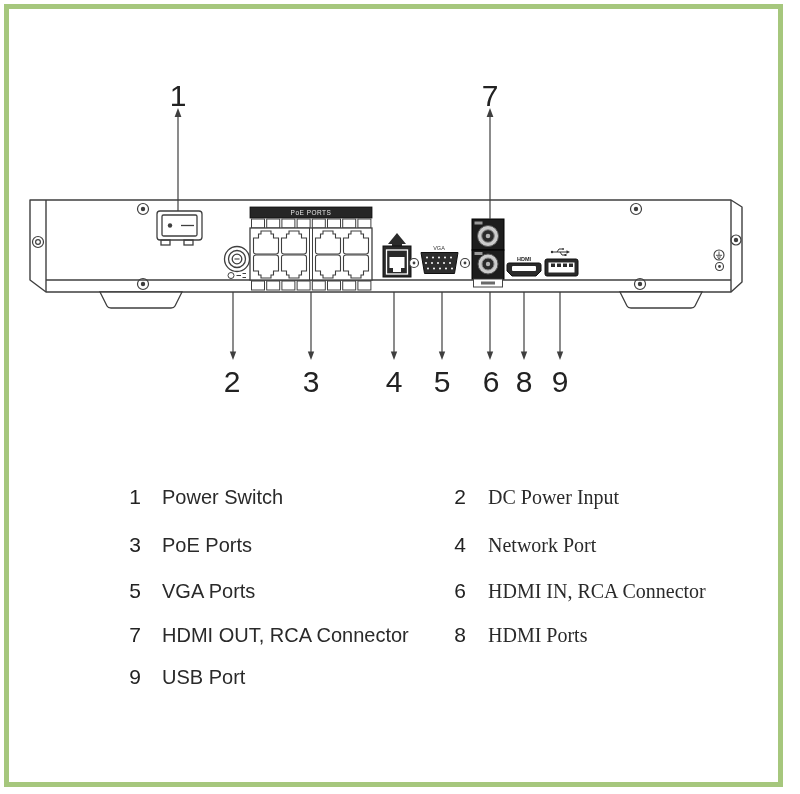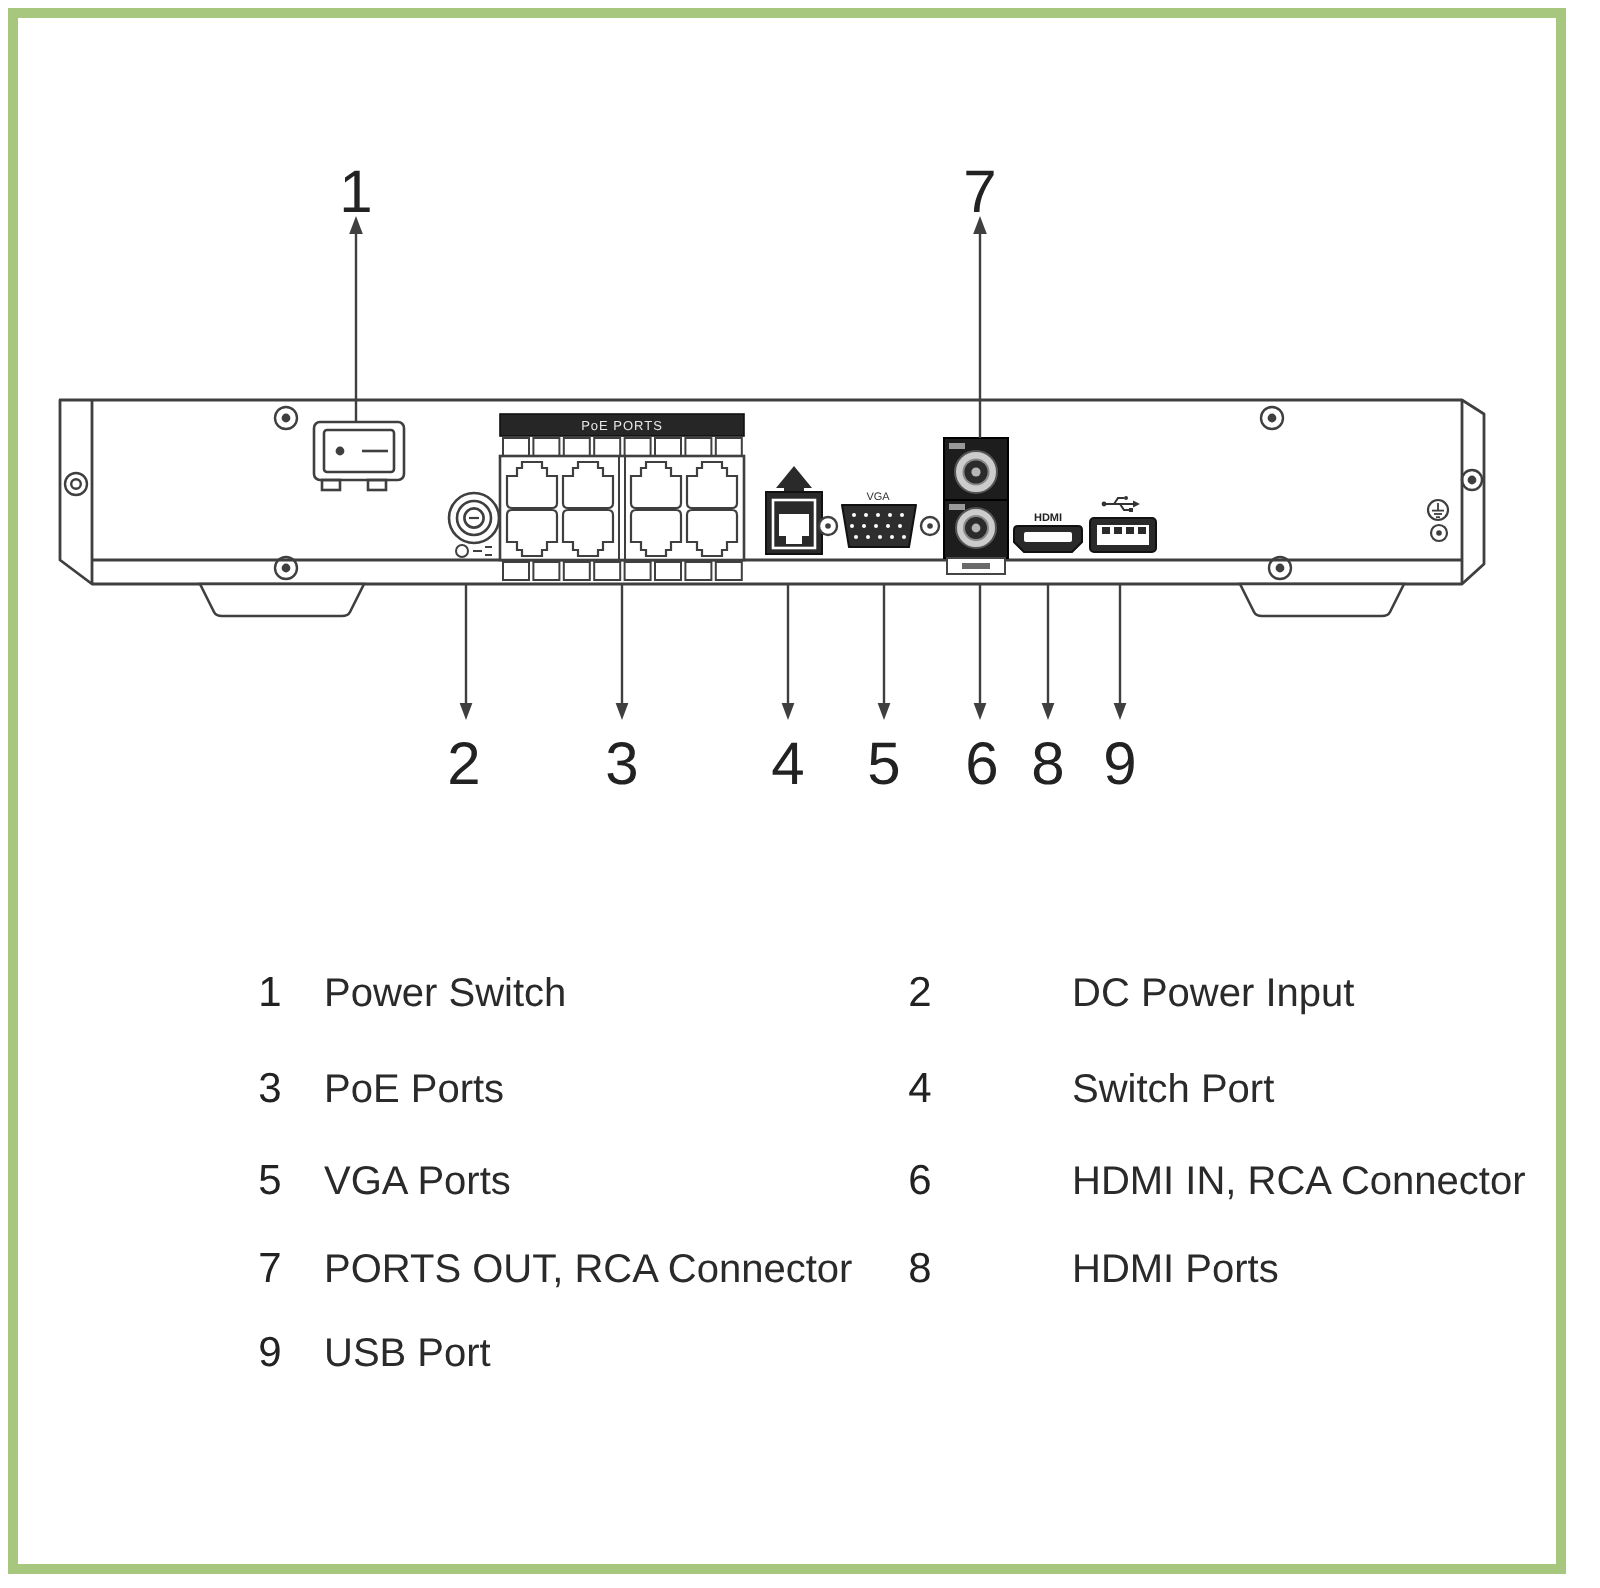--- a/index.html
+++ b/index.html
@@ -9,21 +9,21 @@
          border:5px solid #a6c77d;background:transparent;}
   .diagram-svg{position:absolute;left:0;top:0;}
   .callout-num{font-family:"Liberation Sans",sans-serif;font-size:30px;fill:#222222;}
   .tiny-label{font-family:"Liberation Sans",sans-serif;}
   .legend{position:absolute;left:0;top:0;width:800px;height:794px;
           font-size:20px;color:#2a2a2a;}
   .legend .row{position:absolute;height:26px;line-height:26px;white-space:nowrap;}
   .lnum{position:absolute;width:26px;text-align:center;font-size:21px;color:#222;}
   .llab{position:absolute;}
   .num-l{left:122px;} .lab-l{left:162px;}
-  .num-r{left:447px;} .lab-r{left:536px;}
+  .num-r{left:447px;} .lab-r{left:488px;font-family:Liberation Serif, serif;}
   .r1{top:484px;} .r2{top:532px;} .r3{top:578px;} .r4{top:622px;} .r5{top:664px;}
 </style>
 </head>
 <body>
 
 <div class="frame"></div>
 
 <svg class="diagram-svg" width="800" height="794" viewBox="0 0 800 794">
   <defs>
     <path id="rj45" d="M0,7 L5,7 L5,3 L7.5,3 L7.5,0 L17.5,0 L17.5,3 L20,3 L20,7 L25,7 L25,20.5 Q25,23 22.5,23 L2.5,23 Q0,23 0,20.5 Z" fill="#ffffff" stroke="#3f3f3f" stroke-width="1.1"></path>
@@ -244,31 +244,31 @@
   <div class="row r1">
     <span class="lnum num-l">1</span>
     <span class="llab lab-l">Power Switch</span>
     <span class="lnum num-r">2</span>
     <span class="llab lab-r">DC Power Input</span>
   </div>
   <div class="row r2">
     <span class="lnum num-l">3</span>
     <span class="llab lab-l">PoE Ports</span>
     <span class="lnum num-r">4</span>
-    <span class="llab lab-r">Switch Port</span>
+    <span class="llab lab-r">Network Port</span>
   </div>
   <div class="row r3">
     <span class="lnum num-l">5</span>
     <span class="llab lab-l">VGA Ports</span>
     <span class="lnum num-r">6</span>
     <span class="llab lab-r">HDMI IN, RCA Connector</span>
   </div>
   <div class="row r4">
     <span class="lnum num-l">7</span>
-    <span class="llab lab-l">PORTS OUT, RCA Connector</span>
+    <span class="llab lab-l">HDMI OUT, RCA Connector</span>
     <span class="lnum num-r">8</span>
     <span class="llab lab-r">HDMI Ports</span>
   </div>
   <div class="row r5">
     <span class="lnum num-l">9</span>
     <span class="llab lab-l">USB Port</span>
     <span class="lnum num-r"></span>
     <span class="llab lab-r"></span>
   </div>
 </div>

